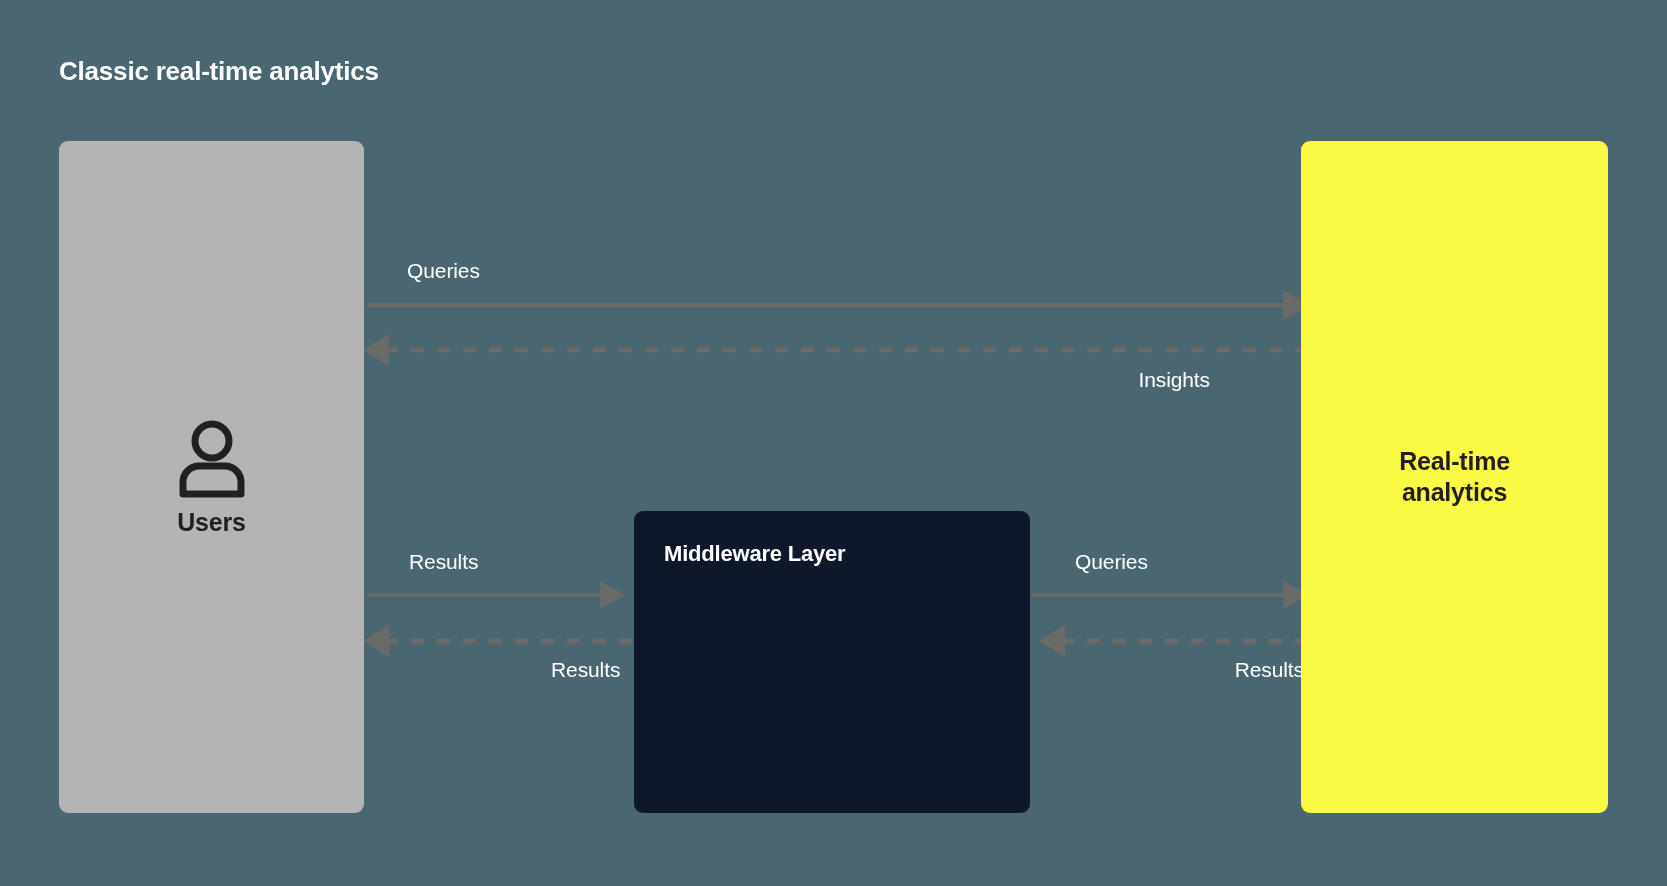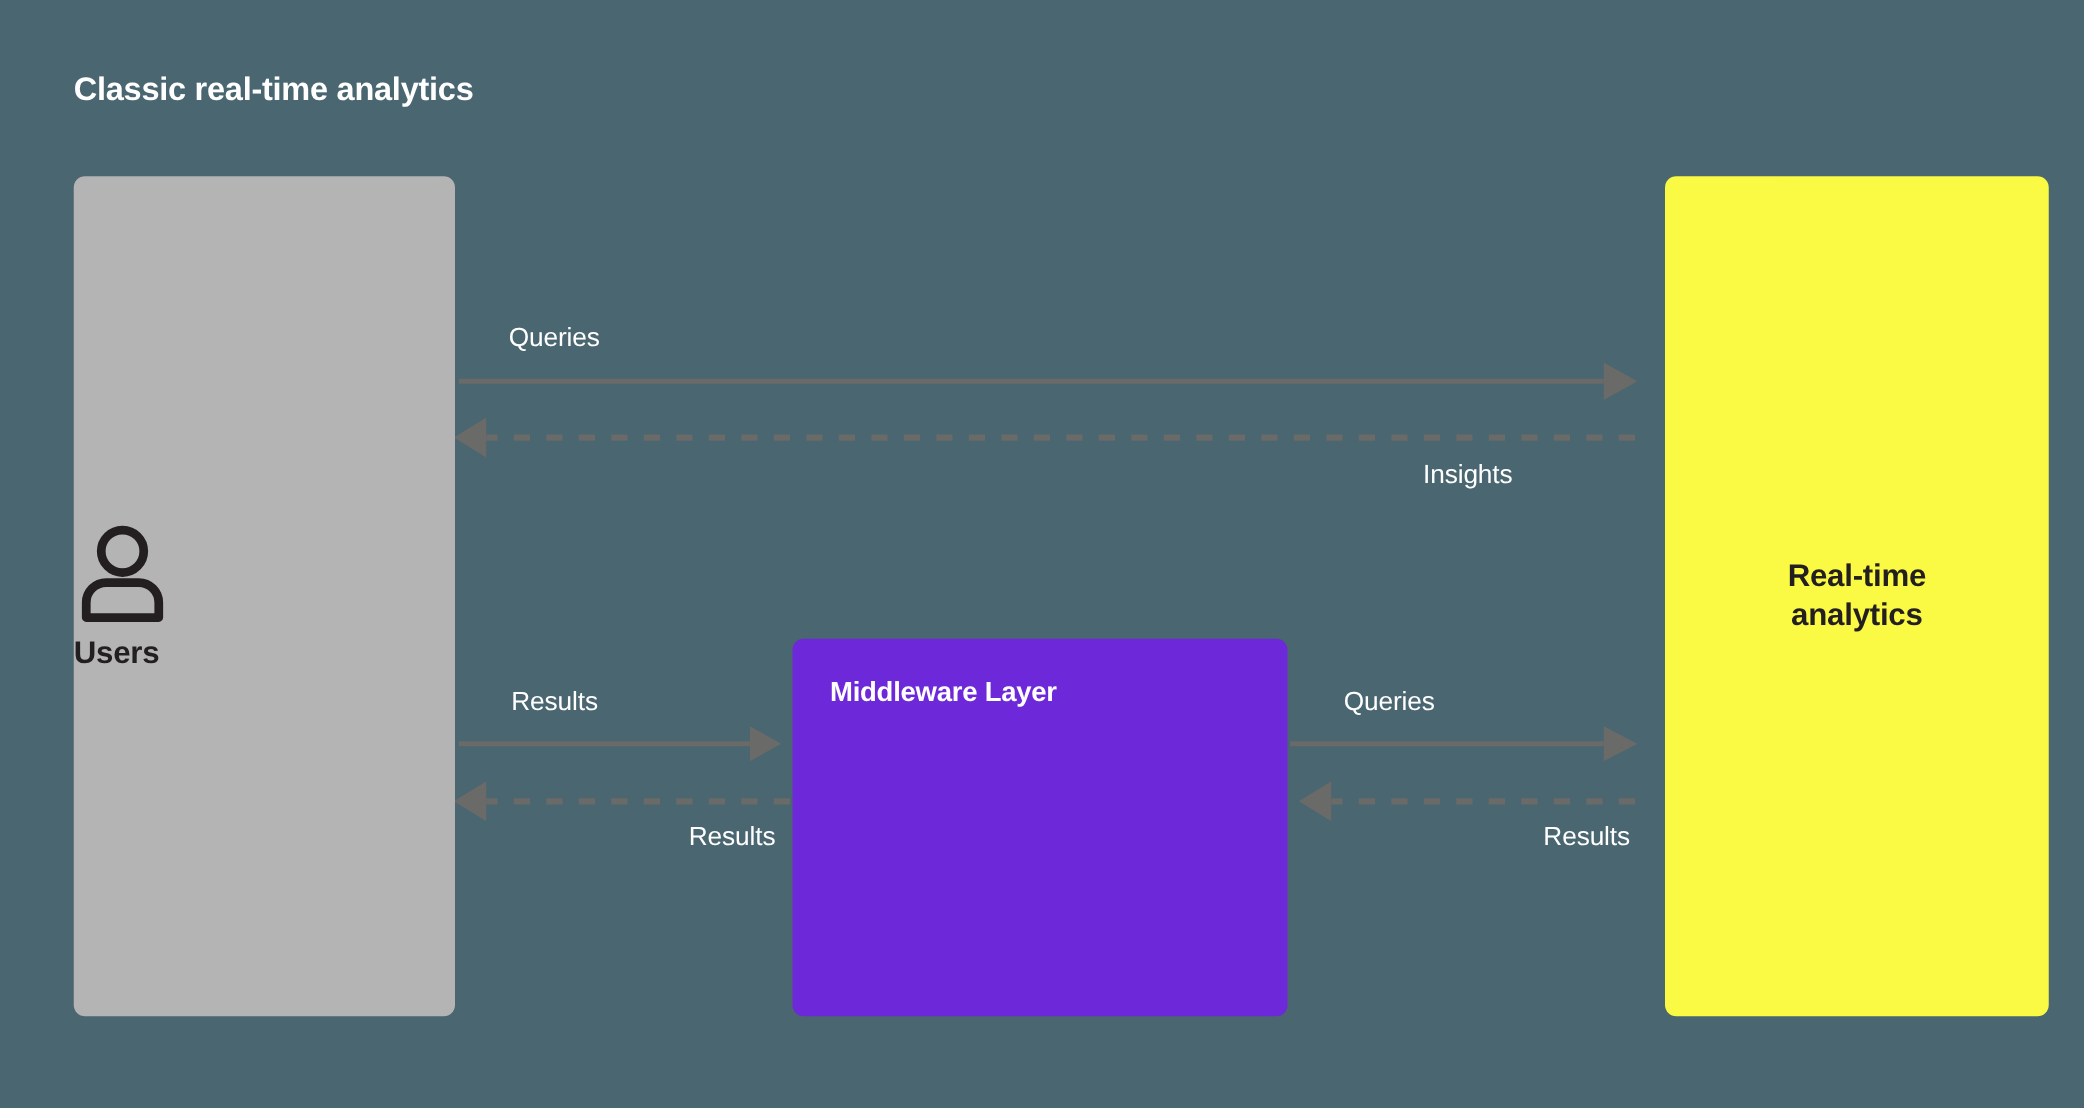--- a/index.html
+++ b/index.html
@@ -45,40 +45,40 @@
     top: 141px;
     width: 305px;
     height: 672px;
     background: #b4b4b4;
   }
   .node-middleware {
     left: 634px;
     top: 511px;
     width: 396px;
     height: 302px;
-    background: #6d28d9;
+    background: #0f172a;
   }
   .node-database {
     left: 1301px;
     top: 141px;
     width: 307px;
     height: 672px;
     background: #faf943;
-    margin-left: 31px;
   }
 
   
   .users-content {
     position: absolute;
     left: 0;
     top: 0;
     width: 100%;
     height: 100%;
     display: flex;
     flex-direction: column;
+    align-items: center;
     justify-content: center;
     gap: 6px;
   }
   .user-icon {
     display: block;
     width: 78px;
     height: 84px;
   }
   .users-label {
     font-size: 25px;

